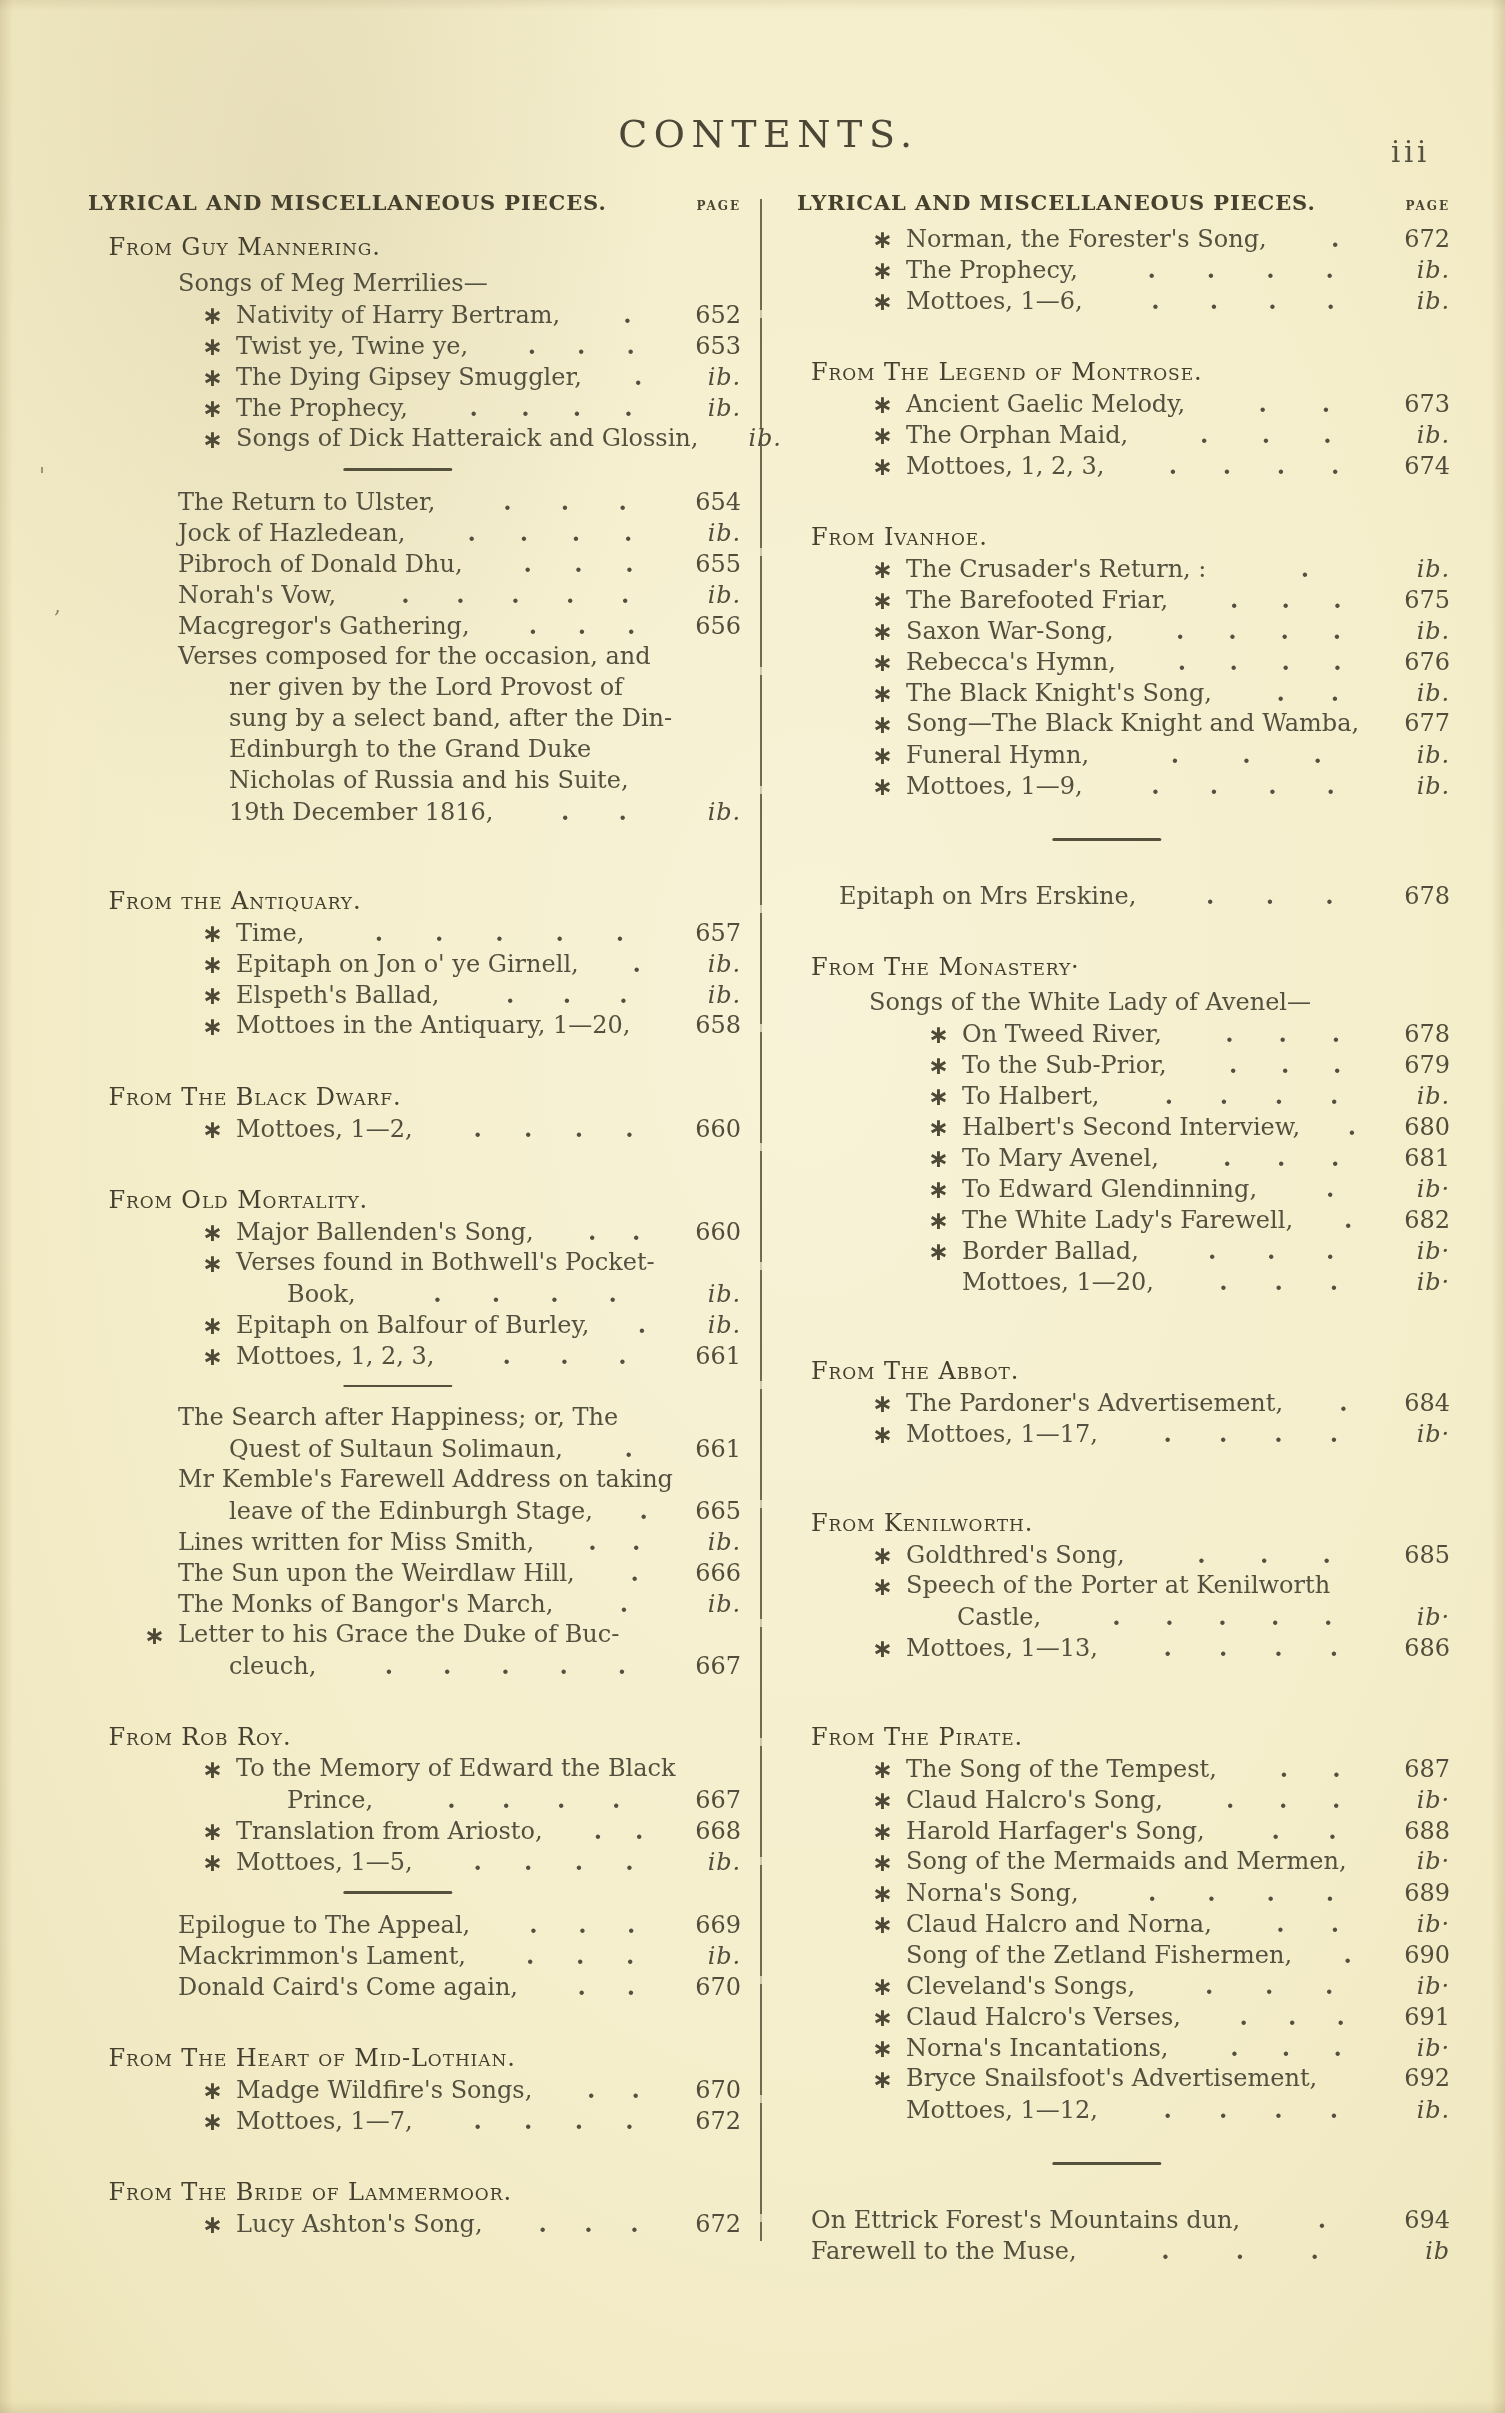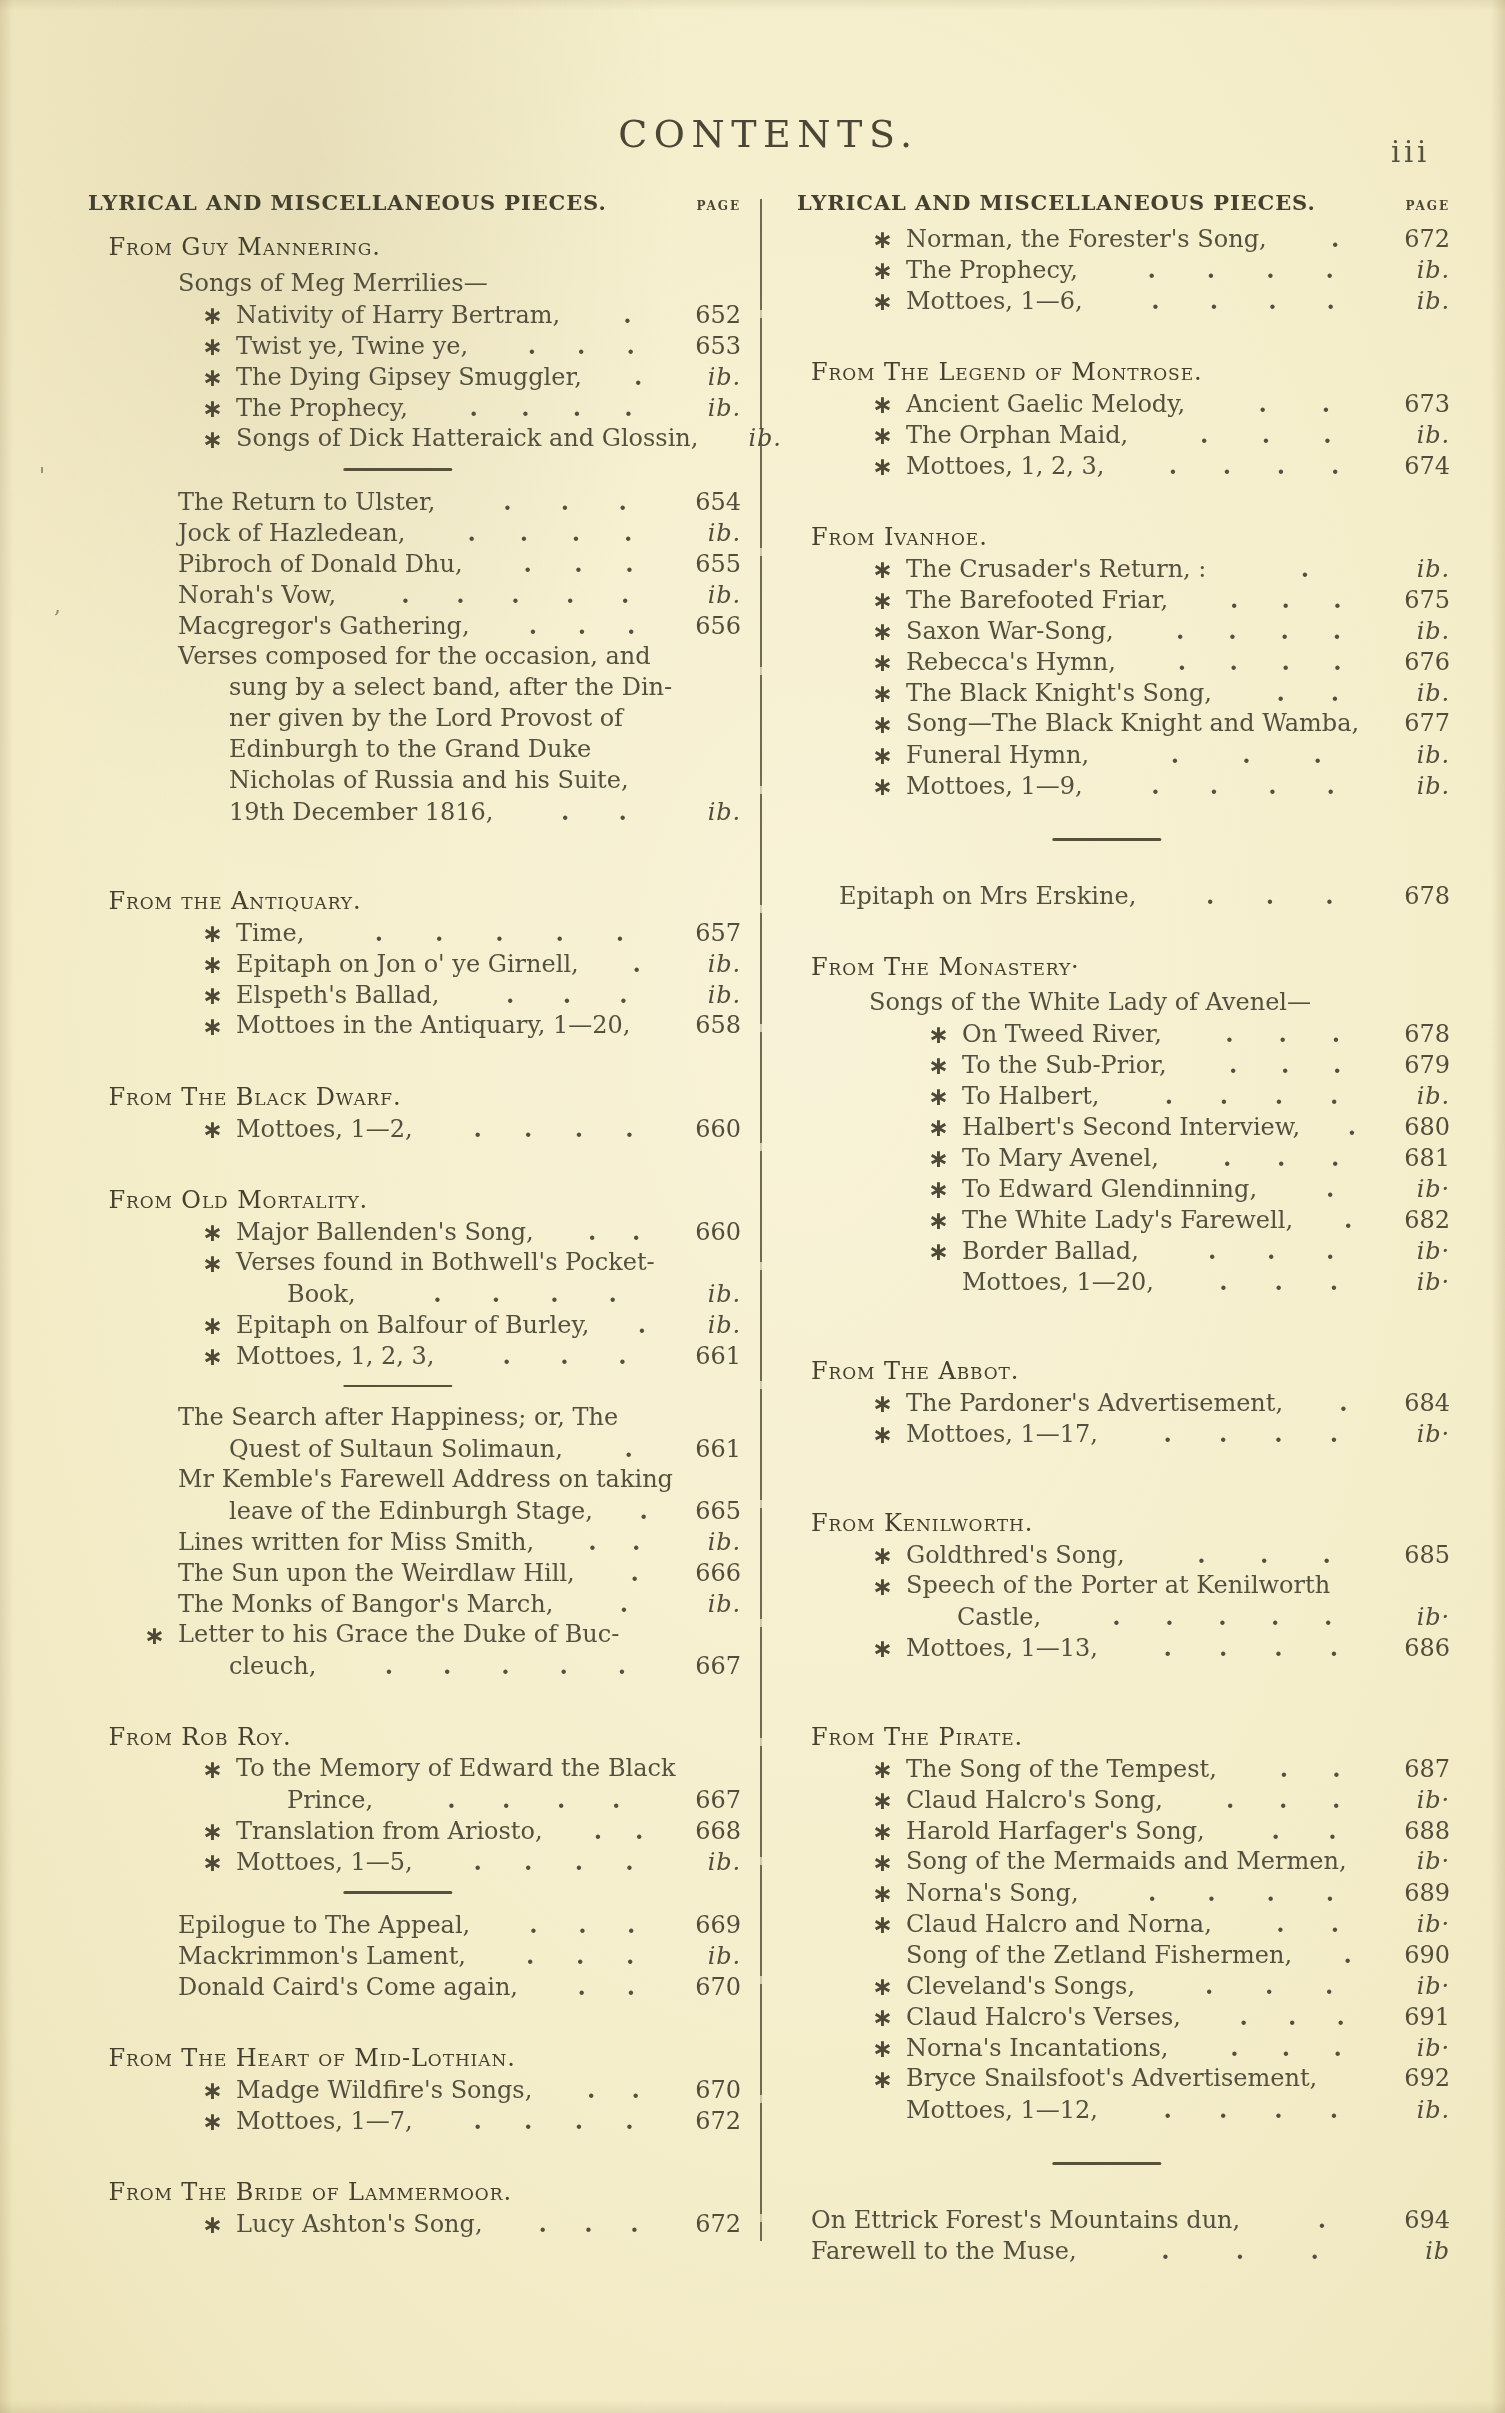--- a/index.html
+++ b/index.html
@@ -200,24 +200,24 @@
               <i>.</i>
               <i>.</i>
               <i>.</i>
             </span>
             <span class="pg">656</span>
           </div>
           <div class="line lvl-b">
             <span class="label">Verses composed for the occasion, and</span>
           </div>
           <div class="line lvl-b cont">
+            <span class="label">ner given by the Lord Provost of</span>
+          </div>
+          <div class="line lvl-b cont">
             <span class="label">sung by a select band, after the Din-</span>
-          </div>
-          <div class="line lvl-b cont">
-            <span class="label">ner given by the Lord Provost of</span>
           </div>
           <div class="line lvl-b cont">
             <span class="label">Edinburgh to the Grand Duke</span>
           </div>
           <div class="line lvl-b cont">
             <span class="label">Nicholas of Russia and his Suite,</span>
           </div>
           <div class="line lvl-b cont">
             <span class="label">19th December 1816,</span>
             <span class="dots">

